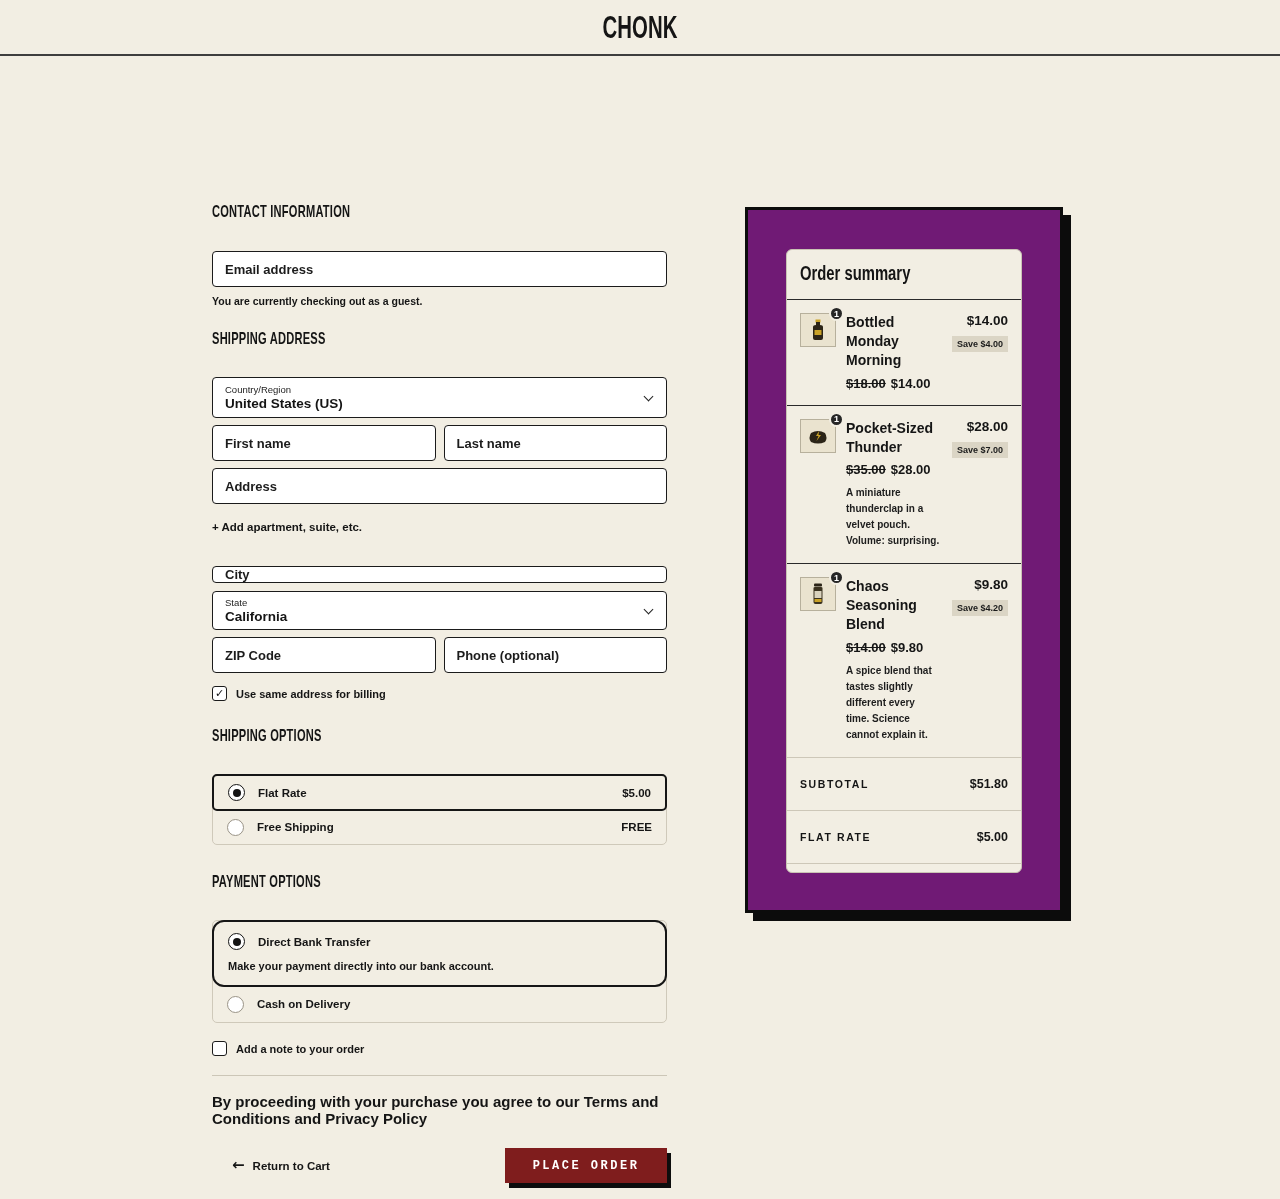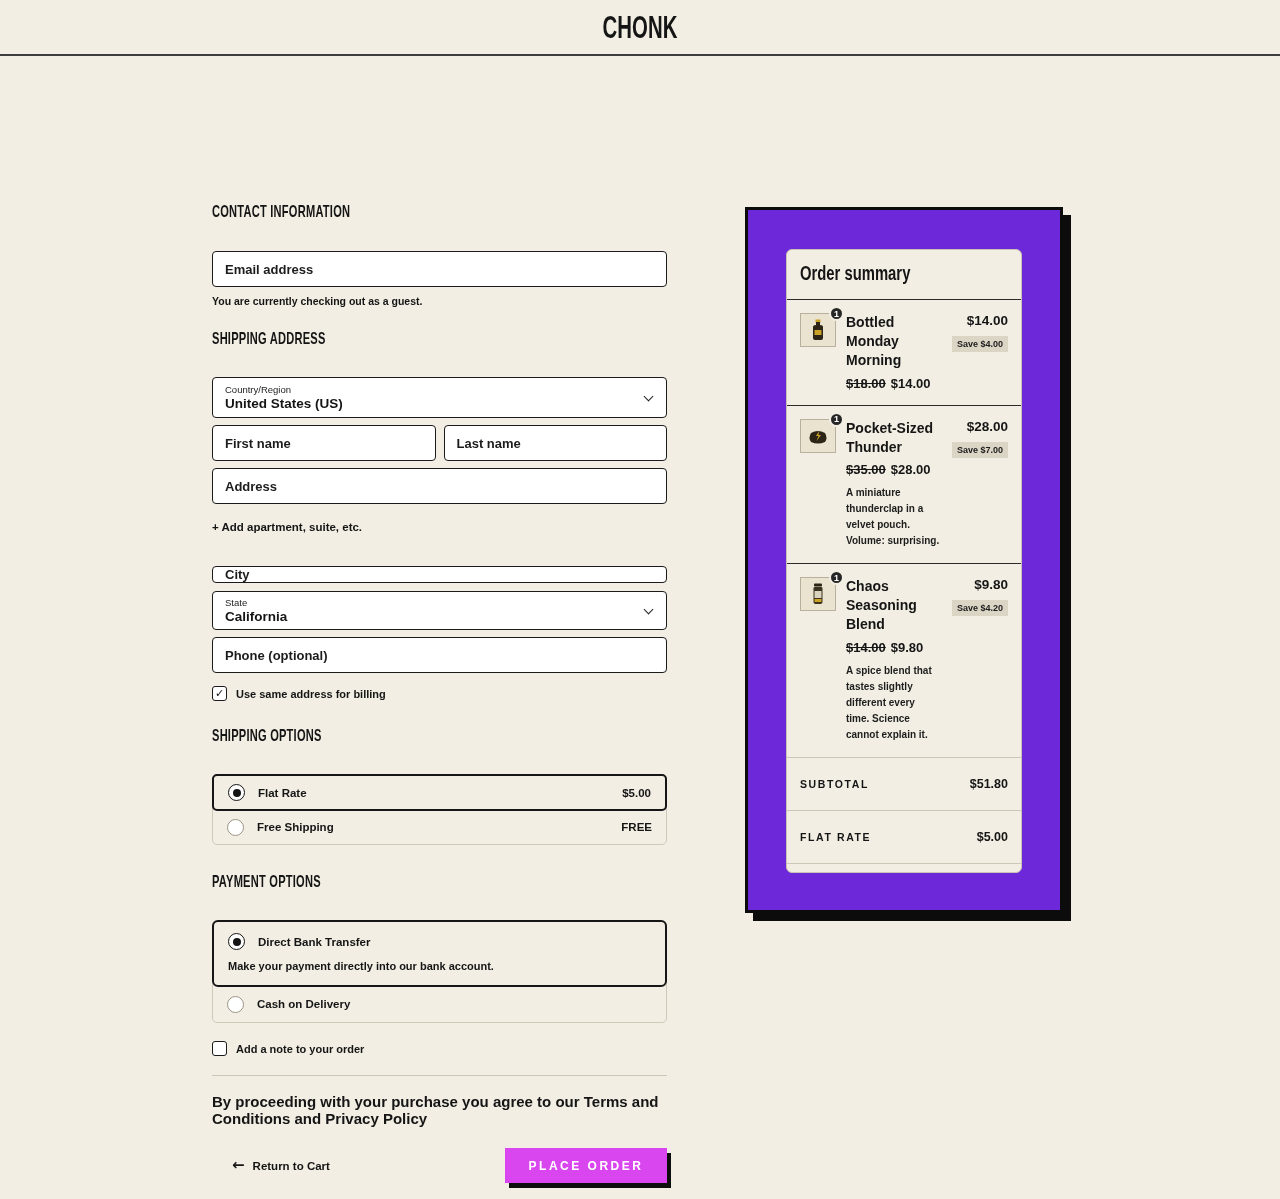--- a/index.html
+++ b/index.html
@@ -73,39 +73,39 @@
   .mt-shipopts { margin-top:26px; }
   .optgroup { margin-top:30px; border:1px solid #cfc9ba; border-radius:5px; }
   .opt {
     display:flex; align-items:center; gap:13px; padding:0 14px; height:34px; cursor:pointer;
   }
   .opt.sel { border:2px solid #161616; border-radius:5px; margin:-1px; height:37px; }
   .opt .olabel { flex:1; font-size:11.5px; font-weight:700; }
   .opt .oprice { font-size:11.5px; font-weight:700; }
   .mt-payopts { margin-top:28px; }
   .payblock { padding:11px 14px 13px; cursor:pointer; }
-  .payblock.sel { border:2px solid #161616; border-radius:6px; margin:-1px; }
+  .payblock.sel { border:2px solid #161616; border-radius:12px; margin:-1px; }
   .payrow { display:flex; align-items:center; gap:13px; }
   .paylabel { font-size:11.5px; font-weight:700; }
   .paydesc { margin-top:10px; font-size:11px; font-weight:600; }
   .cash { display:flex; align-items:center; gap:13px; padding:0 14px; height:36px; cursor:pointer; }
   .mt-note { margin-top:18px; }
   .div-light { margin-top:19px; border-top:1px solid #ccc6b7; }
   .terms { margin-top:17px; font-size:15px; font-weight:600; }
   .terms .tlink { cursor:pointer; }
   .footrow {
     margin-top:21px; display:flex; align-items:center; justify-content:space-between;
     padding-left:20px;
   }
   .return { display:flex; align-items:center; gap:8px; cursor:pointer; }
   .return .arr { font-family:"DejaVu Sans", sans-serif; font-size:15px; font-weight:700; line-height:1; }
   .return .rlabel { font-size:11.5px; font-weight:700; }
   .placeorder {
-    width:162px; height:35px; background:#d946ef; color:#fff; border:none; cursor:pointer;
-    font-family:Liberation Sans, sans-serif; font-size:12px; font-weight:700;
+    width:162px; height:35px; background:#7f1d1d; color:#fff; border:none; cursor:pointer;
+    font-family:Liberation Mono, monospace; font-size:12px; font-weight:700;
     letter-spacing:2.5px; box-shadow:4px 5px 0 #0d0d0d;
   }
   .div-dark { margin-top:17px; border-top:2px solid #4c4c4c; }
   .payments { margin-top:12px; display:flex; align-items:center; }
   .paylab { font-size:11px; letter-spacing:1.6px; font-weight:600; width:73px; }
   .cards { display:flex; gap:5px; }
   .card-ic {
     width:33px; height:24px; border:1.5px solid #141414; border-radius:4px;
     display:flex; align-items:center; justify-content:center; position:relative; overflow:hidden;
     background:#fff;
@@ -120,21 +120,21 @@
   .ic-disc span { font-weight:800; font-size:4.6px; letter-spacing:.2px; color:#111; }
   .disc-dot { width:6px; height:6px; border-radius:50%; background:#f27712; position:absolute; right:4px; top:9px; }
   .ic-apple { background:#000; gap:2px; }
   .ic-apple .ap-txt { color:#fff; font-size:8.5px; font-weight:700; }
   .ic-gpay { gap:1px; }
   .ic-gpay .g { color:#4285f4; font-size:9px; font-weight:800; }
   .ic-gpay .p { color:#3c4043; font-size:9px; font-weight:700; }
   
   .panel {
     position:absolute; left:745px; top:207px; width:318px;
-    border:3px solid #0c0c0c; background:#6d28d9;
+    border:3px solid #0c0c0c; background:#701a75;
     box-shadow:8px 8px 0 #0c0c0c; padding:39px 38px 37px;
   }
   .card { border:1px solid #c9c3b4; border-radius:6px; background:#f2eee3; }
   .card-head { padding:13px 13px 14px; border-bottom:1px solid #2a2a2a; }
   .os-title {
     font-size:19px; font-weight:800; transform:scale(.78,1.08);
     transform-origin:left center; white-space:nowrap;
   }
   .item { padding:13px 13px 14px; display:flex; gap:10px; }
   .item + .item { border-top:1px solid #2a2a2a; }
@@ -210,20 +210,21 @@
   <div class="row2 mt-citystate">
     <input class="txt" type="text" placeholder="City" style="">
     <div class="selectbox">
       <div class="mini">State</div>
       <div class="val">California</div>
       <span class="chev"></span>
     </div>
   </div>
 
   <div class="row2 mt-zipphone">
+    <input class="txt" type="text" placeholder="ZIP Code" style="">
     <input class="txt" type="text" placeholder="Phone (optional)" style="">
   </div>
 
   <div class="cbrow mt-billing">
     <span class="cbox">✓</span>
     <span class="cblabel">Use same address for billing</span>
   </div>
 
   <div class="h2 mt-shipopts">SHIPPING OPTIONS</div>
 

